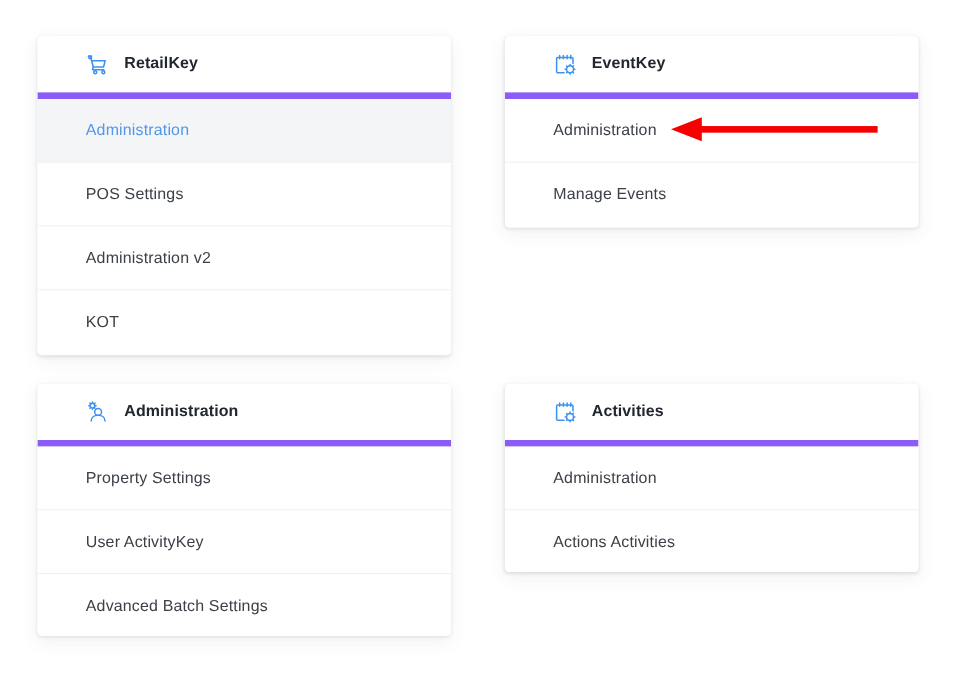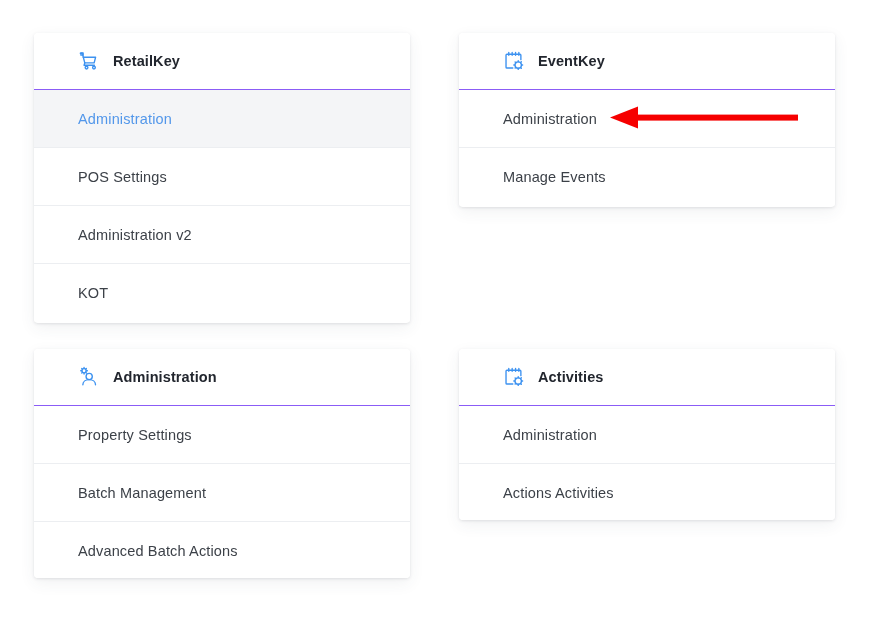--- a/index.html
+++ b/index.html
@@ -39,21 +39,21 @@
   .card-eventkey      { left: 459px; top: 33px;  width: 376px; height: 174px; }
   .card-administration{ left: 34px;  top: 349px; width: 376px; height: 229px; }
   .card-activitykey   { left: 459px; top: 349px; width: 376px; height: 171px; }
 
   .card-header {
     height: 57px;
     display: flex;
     align-items: center;
     padding: 0 0 0 44px;
     box-sizing: border-box;
-    border-bottom: 1px solid #8b5cf6;
+    border-bottom: 6px solid #8b5cf6;
     background: #ffffff;
   }
   .card-header .icon {
     width: 22px;
     height: 22px;
     flex: 0 0 22px;
     display: block;
     margin-right: 13px;
   }
   .card-title {
@@ -166,24 +166,24 @@
           <path d="M6.6 1.6v1.1M6.6 7.7v1.1M10.2 5.2H9.1M4.1 5.2H3M9.1 2.7l-.8.8M4.9 6.9l-.8.8M9.1 7.7l-.8-.8M4.9 3.5l-.8-.8"></path>
         </svg>
       </span>
       <span class="card-title">Administration</span>
     </div>
     <div class="menu-list">
       <div class="menu-item">
         <span>Property Settings</span>
       </div>
       <div class="menu-item">
-        <span>Batch Management</span>
-      </div>
-      <div class="menu-item">
-        <span>Advanced Batch Actions</span>
+        <span>User ActivityKey</span>
+      </div>
+      <div class="menu-item">
+        <span>Advanced Batch Settings</span>
       </div>
     </div>
   </div>
 
   <div class="card card-activitykey">
     <div class="card-header">
       <span class="icon">
         <svg viewBox="0 0 24 24" width="22" height="22" fill="none" stroke="#3d92f0" stroke-width="1.5" stroke-linecap="round" stroke-linejoin="round">
           <path d="M19.5 10.5V5.6a1 1 0 0 0-1-1H4.3a1 1 0 0 0-1 1v13.1a1 1 0 0 0 1 1h6.4"></path>
           <path d="M6.3 2.6v3.2M10 2.6v3.2M13.7 2.6v3.2M17.3 2.6v3.2"></path>

